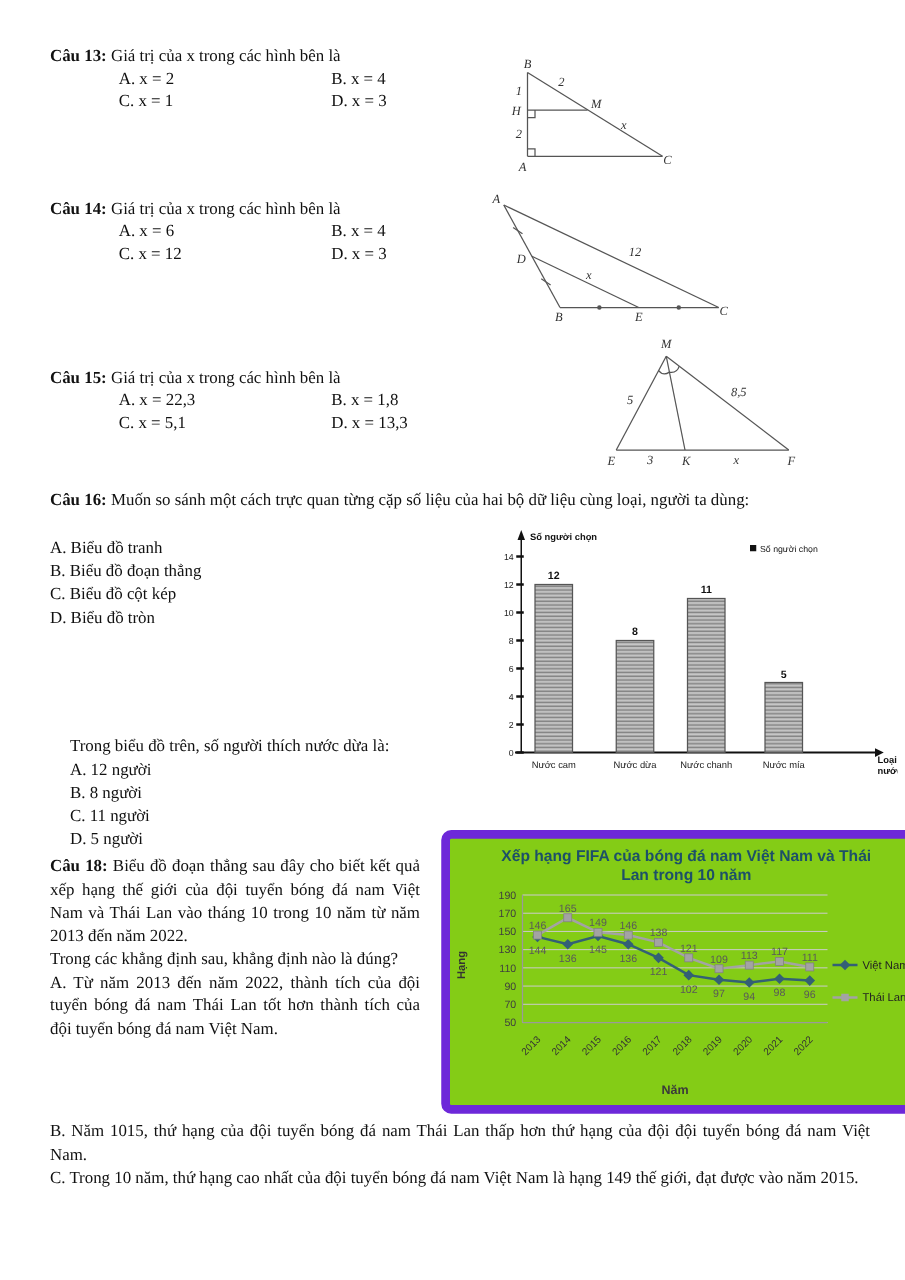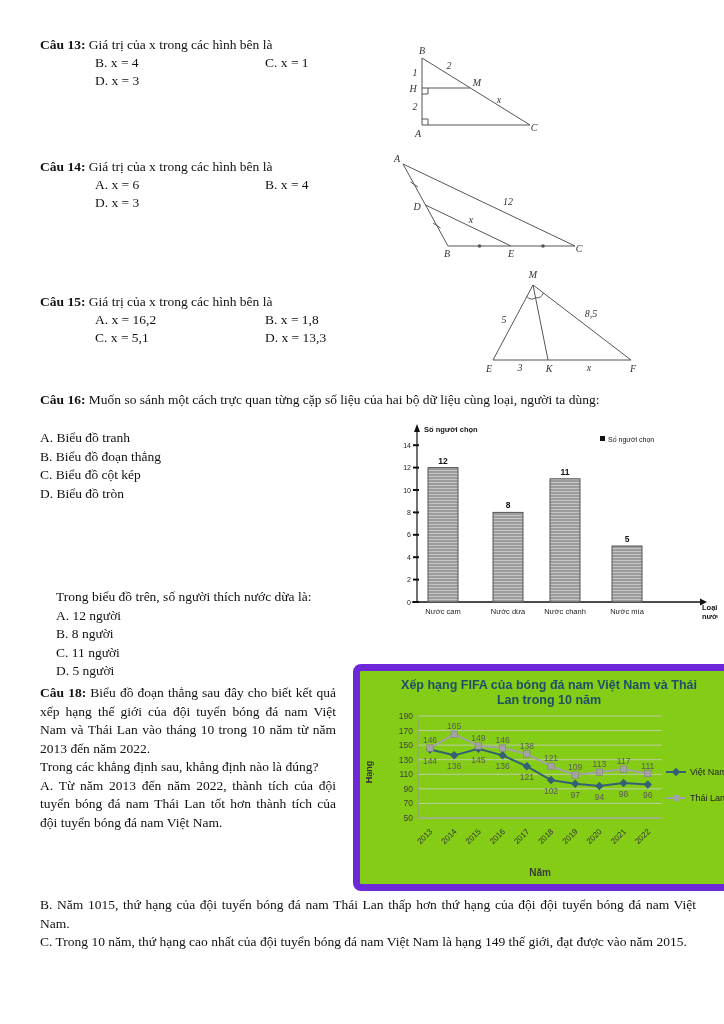--- a/index.html
+++ b/index.html
@@ -21,20 +21,21 @@
   svg{font-family:"Liberation Sans",sans-serif;}
 </style>
 </head>
 <body>
 
 <div class="page">
 
   <div class="abs" style="left:40px;top:36px;width:360px;">
     <p><span class="qlabel">Câu 13:</span> <span>Giá trị của x trong các hình bên là</span></p>
     <div class="opts2">
+      <span>A. x = 2</span>
       <span>B. x = 4</span>
       <span>C. x = 1</span>
       <span>D. x = 3</span>
     </div>
   </div>
   <svg class="abs figsvg" style="left:395px;top:45px;" width="145" height="100" viewBox="0 0 145 100">
     <line x1="27" y1="13" x2="27" y2="80"></line>
     <line x1="27" y1="80" x2="135" y2="80"></line>
     <line x1="27" y1="13" x2="135" y2="80"></line>
     <line x1="27" y1="43" x2="75" y2="43"></line>
@@ -49,20 +50,21 @@
     <text x="82" y="41" text-anchor="middle">M</text>
     <text x="104" y="58" text-anchor="middle">x</text>
     <text x="139" y="86" text-anchor="middle">C</text>
   </svg>
 
   <div class="abs" style="left:40px;top:158px;width:360px;">
     <p><span class="qlabel">Câu 14:</span> <span>Giá trị của x trong các hình bên là</span></p>
     <div class="opts2">
       <span>A. x = 6</span>
       <span>B. x = 4</span>
+      <span>C. x = 12</span>
       <span>D. x = 3</span>
     </div>
   </div>
   <svg class="abs figsvg" style="left:383px;top:150px;" width="200" height="108" viewBox="0 0 200 108">
     <line x1="20" y1="14" x2="65" y2="96"></line>
     <line x1="20" y1="14" x2="192" y2="96"></line>
     <line x1="42.5" y1="55" x2="128" y2="96"></line>
     <line x1="65" y1="96" x2="192" y2="96"></line>
     <line x1="27.5" y1="32" x2="35" y2="37"></line>
     <line x1="50" y1="73" x2="57.5" y2="78"></line>
@@ -73,21 +75,21 @@
     <text x="125" y="55" text-anchor="middle">12</text>
     <text x="88" y="73" text-anchor="middle">x</text>
     <text x="64" y="107" text-anchor="middle">B</text>
     <text x="128" y="107" text-anchor="middle">E</text>
     <text x="196" y="102" text-anchor="middle">C</text>
   </svg>
 
   <div class="abs" style="left:40px;top:293px;width:360px;">
     <p><span class="qlabel">Câu 15:</span> <span>Giá trị của x trong các hình bên là</span></p>
     <div class="opts2">
-      <span>A. x = 16,2</span>
+      <span>A. x = 22,3</span>
       <span>B. x = 1,8</span>
       <span>C. x = 5,1</span>
       <span>D. x = 13,3</span>
     </div>
   </div>
   <svg class="abs figsvg" style="left:473px;top:265px;" width="175" height="115" viewBox="0 0 175 115">
     <line x1="60" y1="20" x2="20" y2="95"></line>
     <line x1="60" y1="20" x2="158" y2="95"></line>
     <line x1="60" y1="20" x2="75" y2="95"></line>
     <line x1="20" y1="95" x2="158" y2="95"></line>

